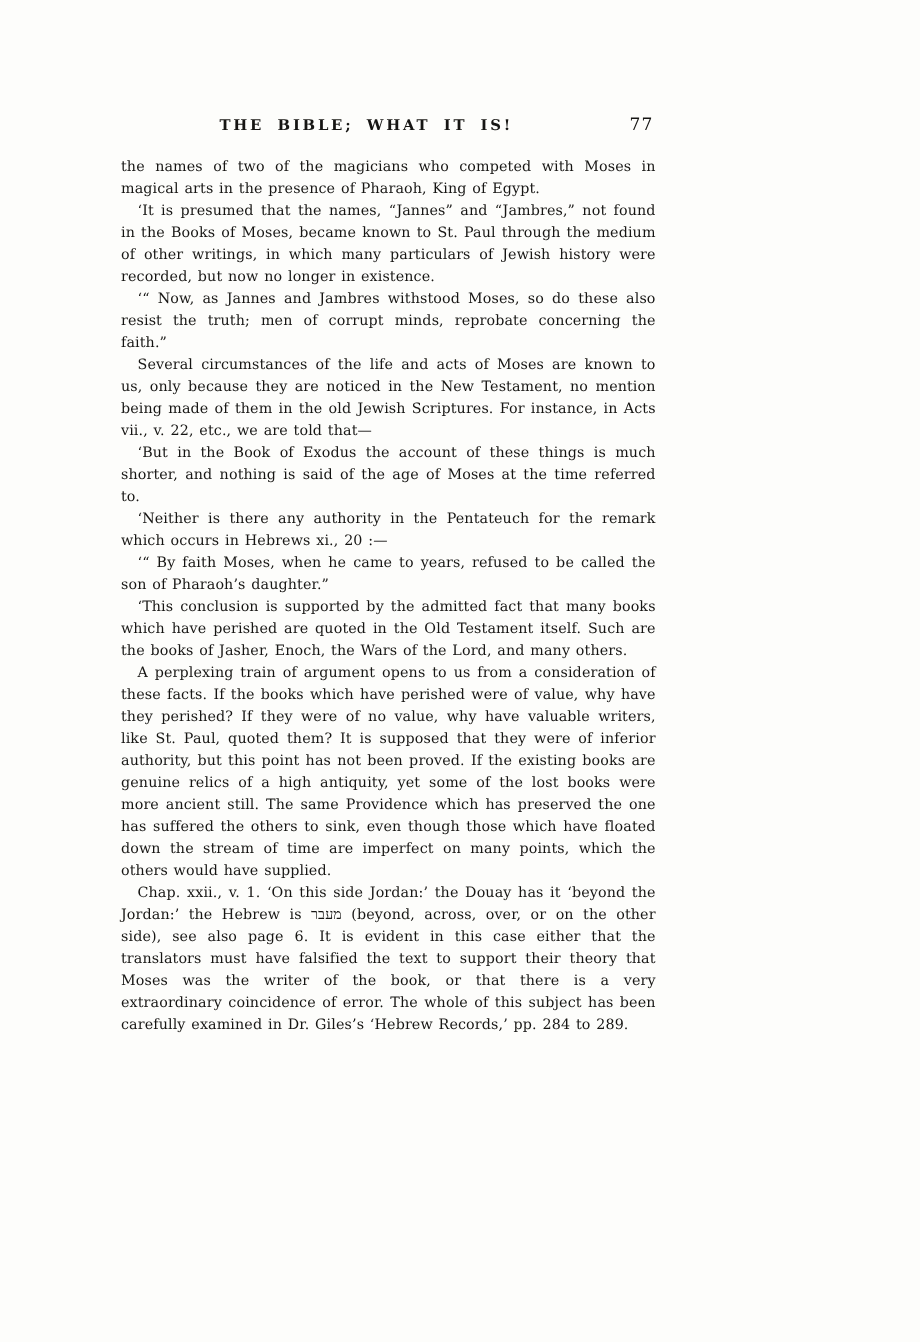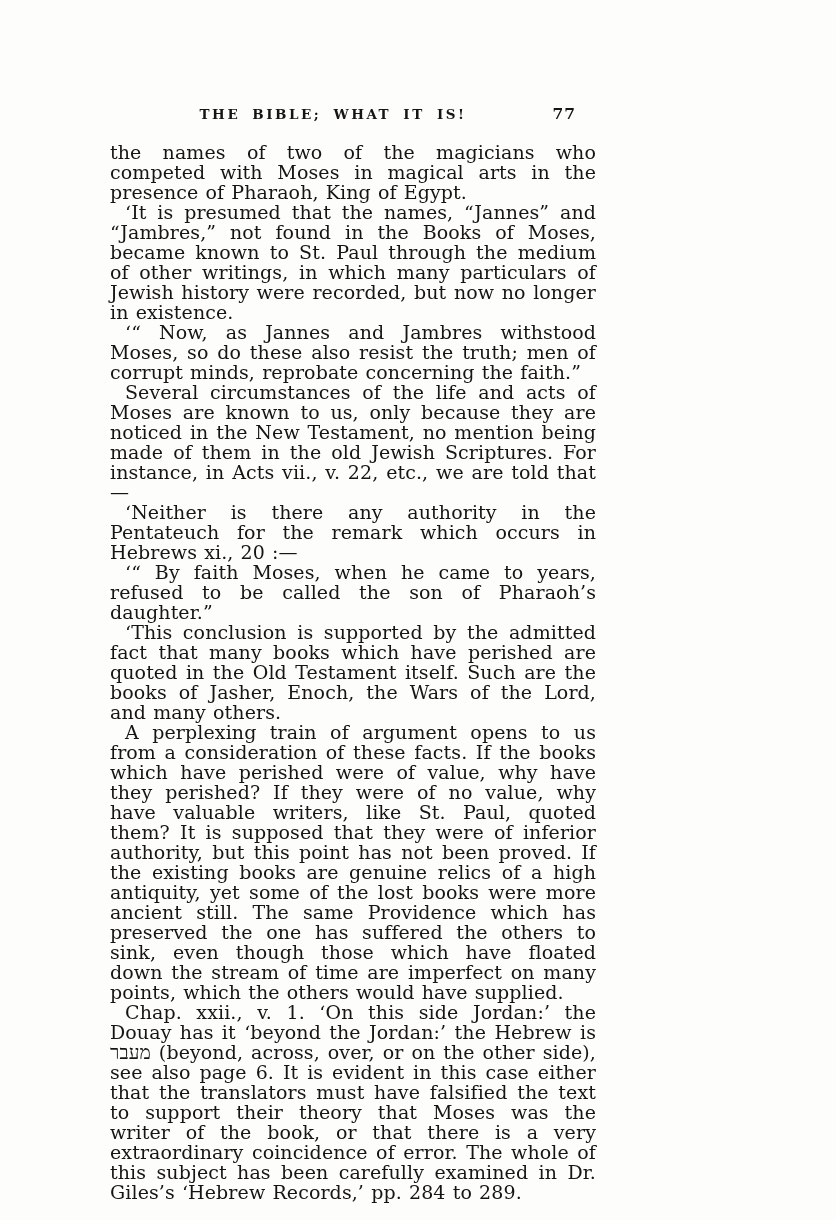--- a/index.html
+++ b/index.html
@@ -28,29 +28,29 @@
     display: block;
     text-align: center;
     font-size: 13.5px;
     font-weight: bold;
     letter-spacing: 2.5px;
     word-spacing: 5px;
     padding-right: 40px;
   }
   .running-header .pagenum {
     position: absolute;
-    right: 20px;
+    right: 2px;
     top: -2px;
     font-size: 15.5px;
-    font-weight: bold;
+    font-weight: normal;
     letter-spacing: 1px;
   }
   .page-body p {
     margin: 0;
-    font-size: 19px;
+    font-size: 13px;
     line-height: 20px;
     text-align: justify;
     text-indent: 15px;
     word-spacing: 1px;
     letter-spacing: 0.1px;
   }
   .page-body p.noindent {
     text-indent: 0;
   }
 </style>
@@ -62,20 +62,21 @@
   <div class="running-header">
     <span class="title">THE BIBLE; WHAT IT IS!</span>
     <span class="pagenum">77</span>
   </div>
 
   <div class="page-body">
     <p class="noindent">the names of two of the magicians who competed with Moses in magical arts in the presence of Pharaoh, King of Egypt.</p>
     <p>‘It is presumed that the names, “Jannes” and “Jambres,” not found in the Books of Moses, became known to St. Paul through the medium of other writings, in which many particulars of Jewish history were recorded, but now no longer in existence.</p>
     <p>‘“ Now, as Jannes and Jambres withstood Moses, so do these also resist the truth; men of corrupt minds, reprobate concerning the faith.”</p>
     <p>Several circumstances of the life and acts of Moses are known to us, only because they are noticed in the New Testament, no mention being made of them in the old Jewish Scriptures. For instance, in Acts vii., v. 22, etc., we are told that—</p>
+    <p>‘But in the Book of Exodus the account of these things is much shorter, and nothing is said of the age of Moses at the time referred to.</p>
     <p>‘Neither is there any authority in the Pentateuch for the remark which occurs in Hebrews xi., 20 :—</p>
     <p>‘“ By faith Moses, when he came to years, refused to be called the son of Pharaoh’s daughter.”</p>
     <p>‘This conclusion is supported by the admitted fact that many books which have perished are quoted in the Old Testament itself. Such are the books of Jasher, Enoch, the Wars of the Lord, and many others.</p>
     <p>A perplexing train of argument opens to us from a consideration of these facts. If the books which have perished were of value, why have they perished? If they were of no value, why have valuable writers, like St. Paul, quoted them? It is supposed that they were of inferior authority, but this point has not been proved. If the existing books are genuine relics of a high antiquity, yet some of the lost books were more ancient still. The same Providence which has preserved the one has suffered the others to sink, even though those which have floated down the stream of time are imperfect on many points, which the others would have supplied.</p>
     <p>Chap. xxii., v. 1. ‘On this side Jordan:’ the Douay has it ‘beyond the Jordan:’ the Hebrew is מעבר (beyond, across, over, or on the other side), see also page 6. It is evident in this case either that the translators must have falsified the text to support their theory that Moses was the writer of the book, or that there is a very extraordinary coincidence of error. The whole of this subject has been carefully examined in Dr. Giles’s ‘Hebrew Records,’ pp. 284 to 289.</p>
   </div>
 
 </div>
 
 </body></html>

